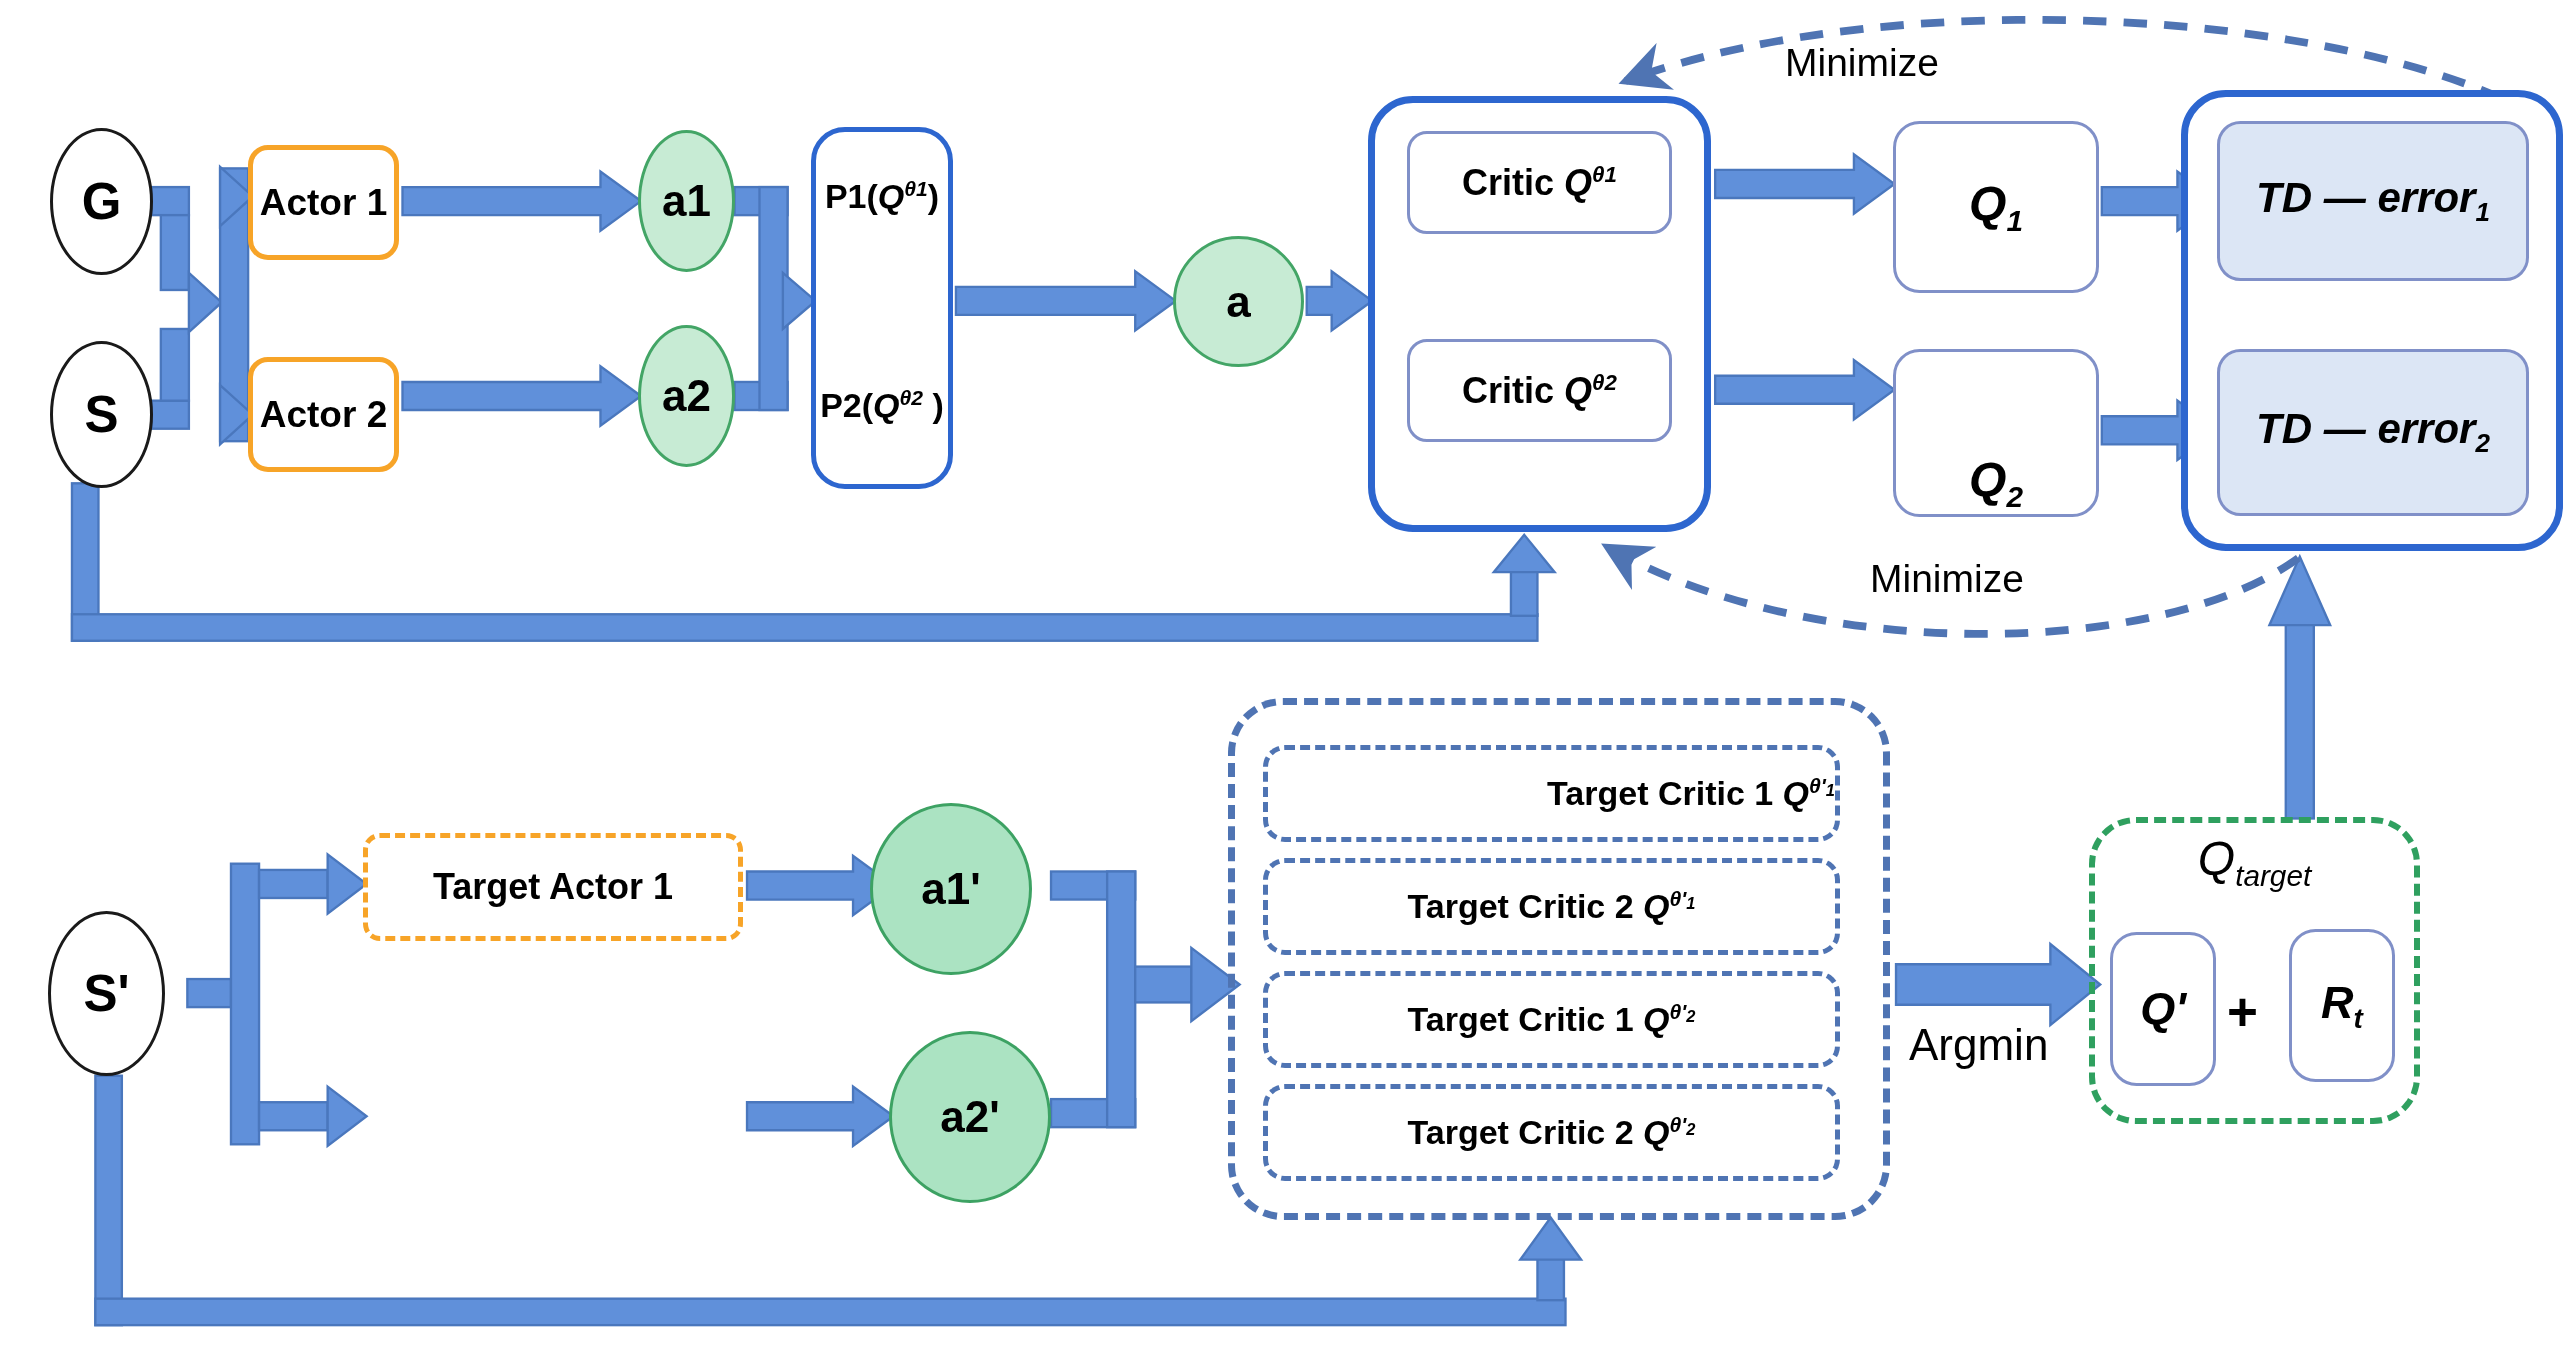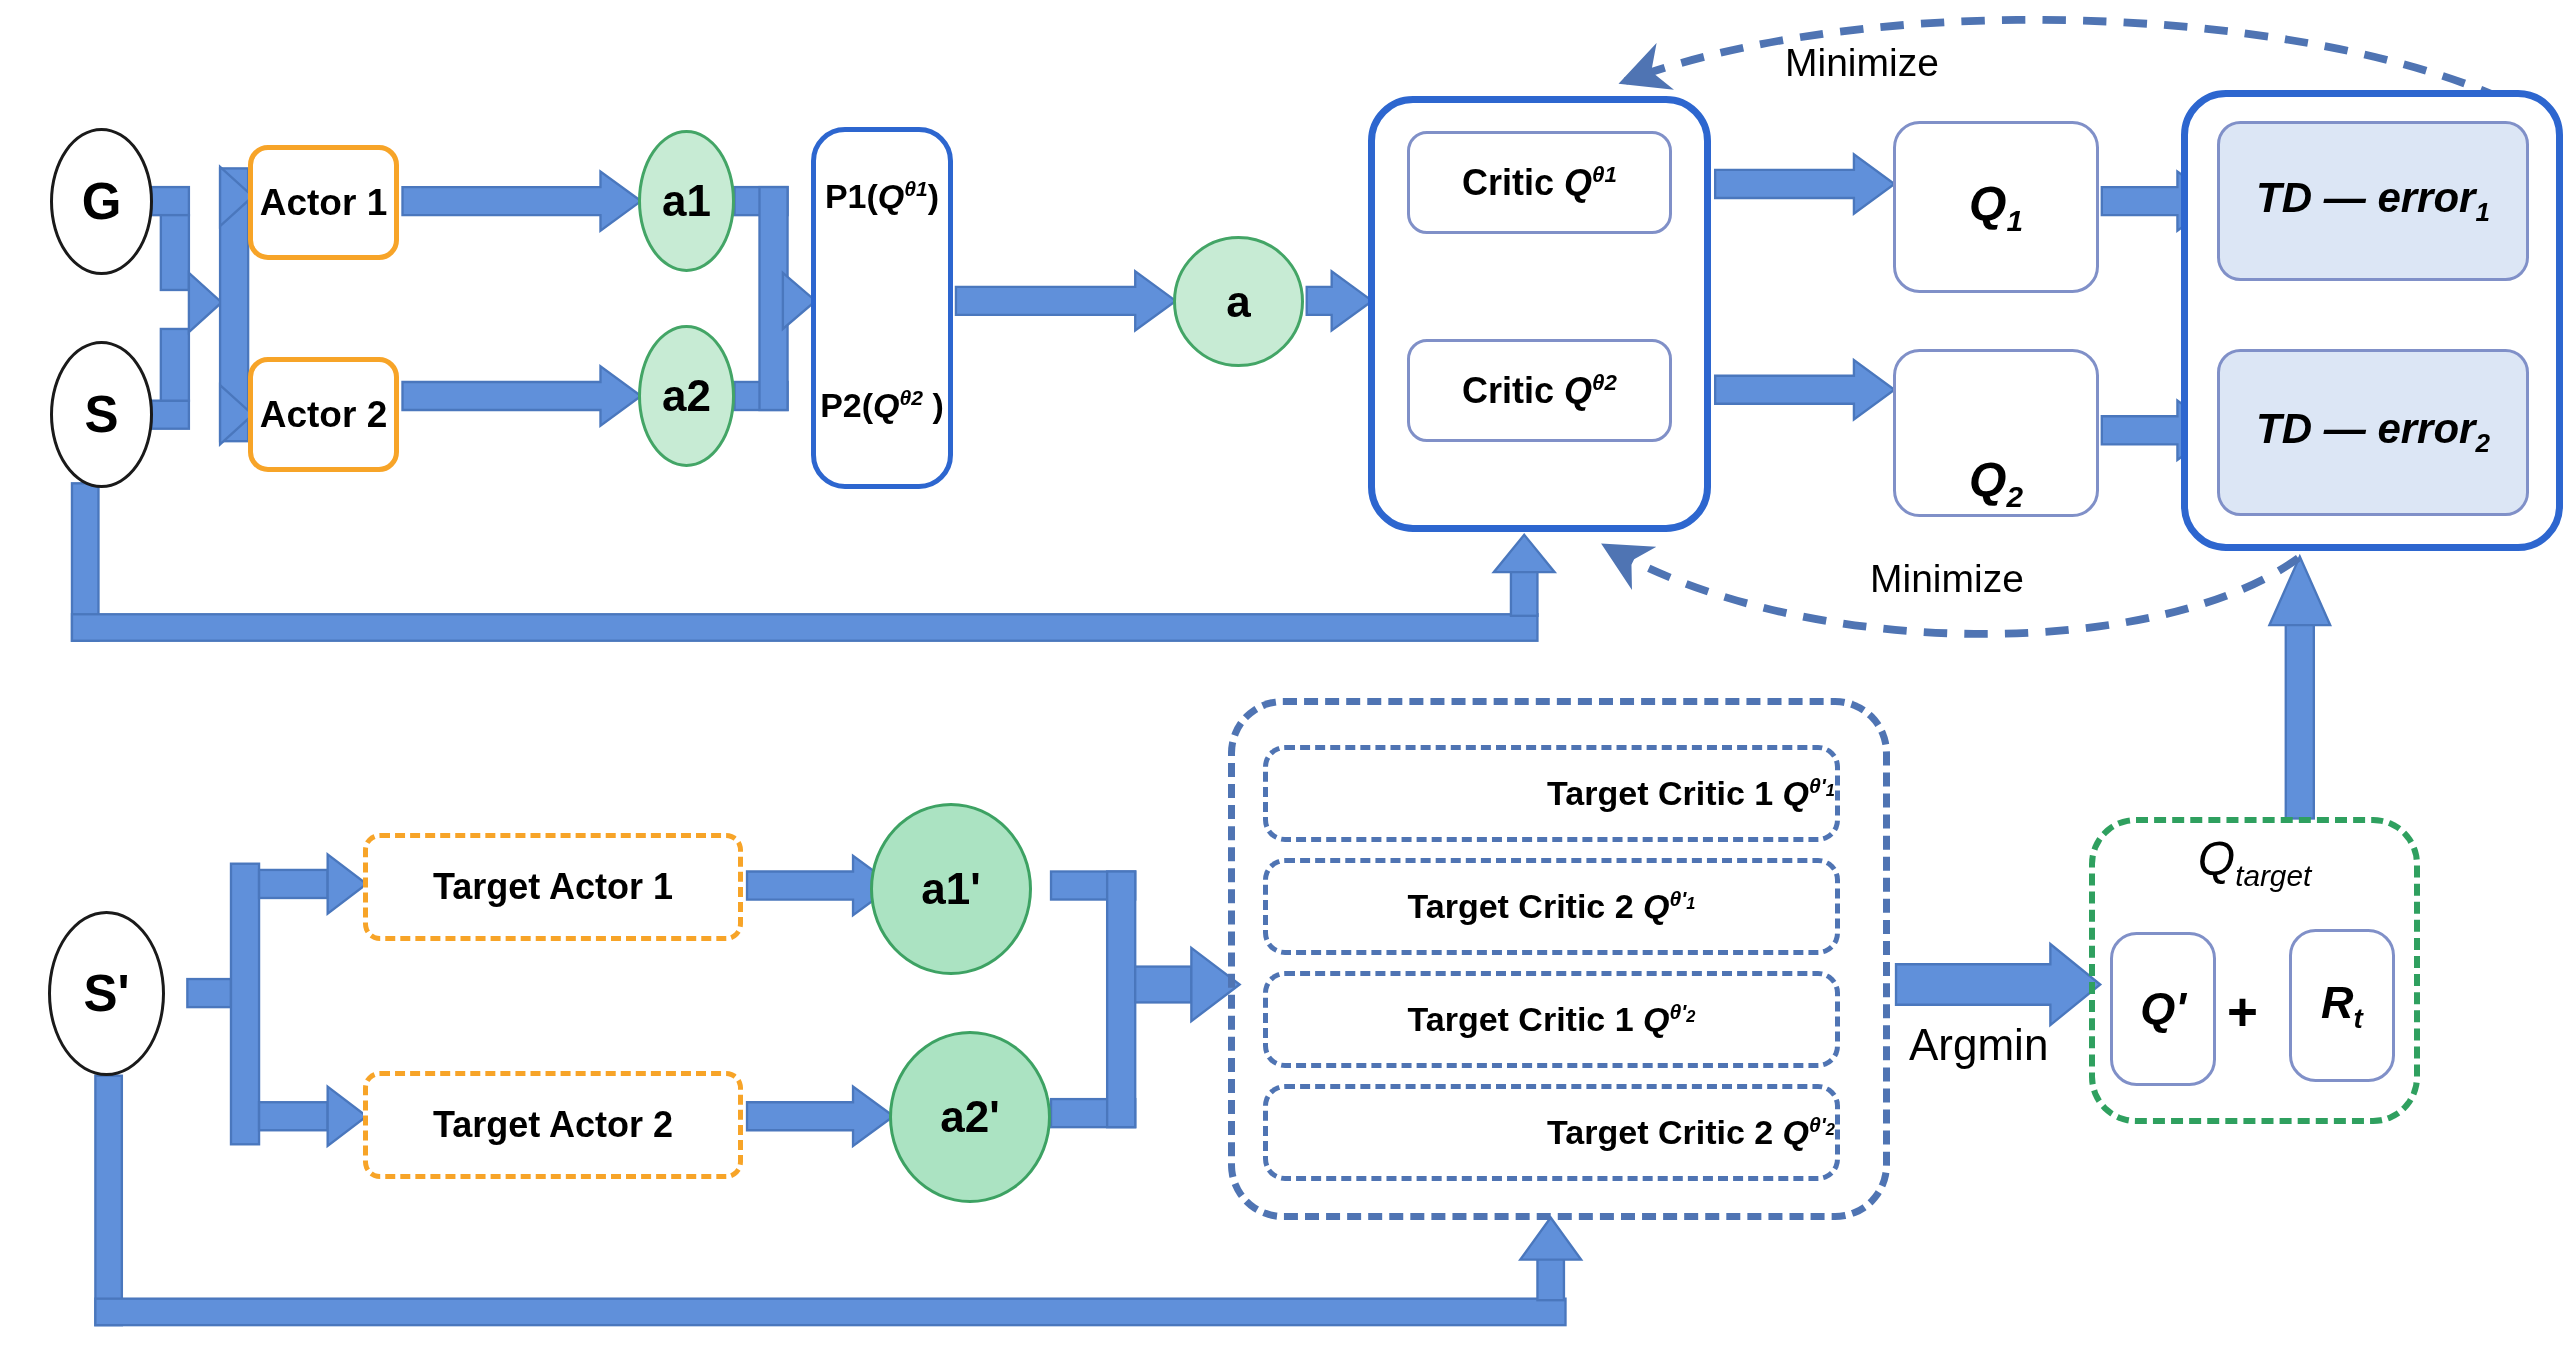--- a/index.html
+++ b/index.html
@@ -174,23 +174,20 @@
       <span>TD</span><span> — </span><span>error</span><sub>2</sub>
     </span>
   </div>
 
   <div class="plain" style="left:1785px;top:41px;font-size:39px;">Minimize</div>
   <div class="plain" style="left:1870px;top:557px;font-size:39px;">Minimize</div>
 
   <div class="node orangedash" style="left:363px;top:833px;width:380px;height:108px;font-size:36px;">
     <span>Target Actor 1</span>
   </div>
-  <div class="node orangedash" style="left:363px;top:1071px;width:380px;height:108px;font-size:36px;">
-    <span>Target Actor 2</span>
-  </div>
 
   <div class="node gcirc2" style="left:870px;top:803px;width:162px;height:172px;font-size:44px;align-items:center;">
     <span>a1'</span>
   </div>
   <div class="node gcirc2" style="left:889px;top:1031px;width:162px;height:172px;font-size:44px;">
     <span>a2'</span>
   </div>
 
   <div class="node bluedash-outer" style="left:1228px;top:698px;width:662px;height:522px;background:transparent;"></div>
 
@@ -202,21 +199,21 @@
   <div class="node bluedash" style="left:1263px;top:858px;width:577px;height:97px;font-size:34px;">
     <span style="white-space:nowrap;">
       <span>Target Critic 2 </span><span class="qit">Q</span><sup class="qit"><span>θ'</span><span class="ssnum">1</span></sup>
     </span>
   </div>
   <div class="node bluedash" style="left:1263px;top:971px;width:577px;height:97px;font-size:34px;">
     <span style="white-space:nowrap;">
       <span>Target Critic 1 </span><span class="qit">Q</span><sup class="qit"><span>θ'</span><span class="ssnum">2</span></sup>
     </span>
   </div>
-  <div class="node bluedash" style="left:1263px;top:1084px;width:577px;height:97px;font-size:34px;justify-content:flex-end;">
+  <div class="node bluedash" style="left:1263px;top:1084px;width:577px;height:97px;font-size:34px;">
     <span style="white-space:nowrap;">
       <span>Target Critic 2 </span><span class="qit">Q</span><sup class="qit"><span>θ'</span><span class="ssnum">2</span></sup>
     </span>
   </div>
 
   <div class="plain" style="left:1909px;top:1020px;font-size:44px;">Argmin</div>
 
   <div class="node greendash" style="left:2089px;top:817px;width:331px;height:307px;background:transparent;"></div>
   <div class="plain" style="left:2089px;top:831px;width:331px;text-align:center;font-size:48px;font-style:italic;">
     <span>Q</span><sub>target</sub>

